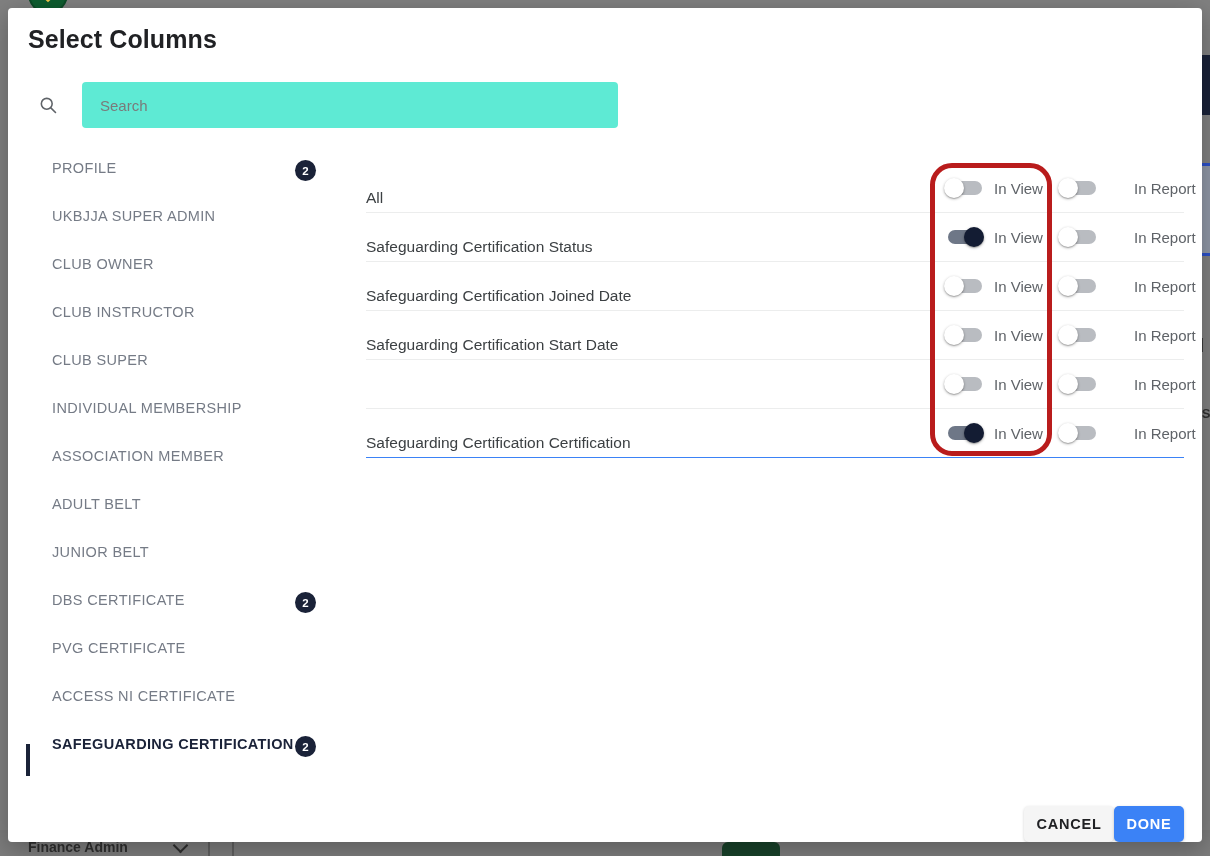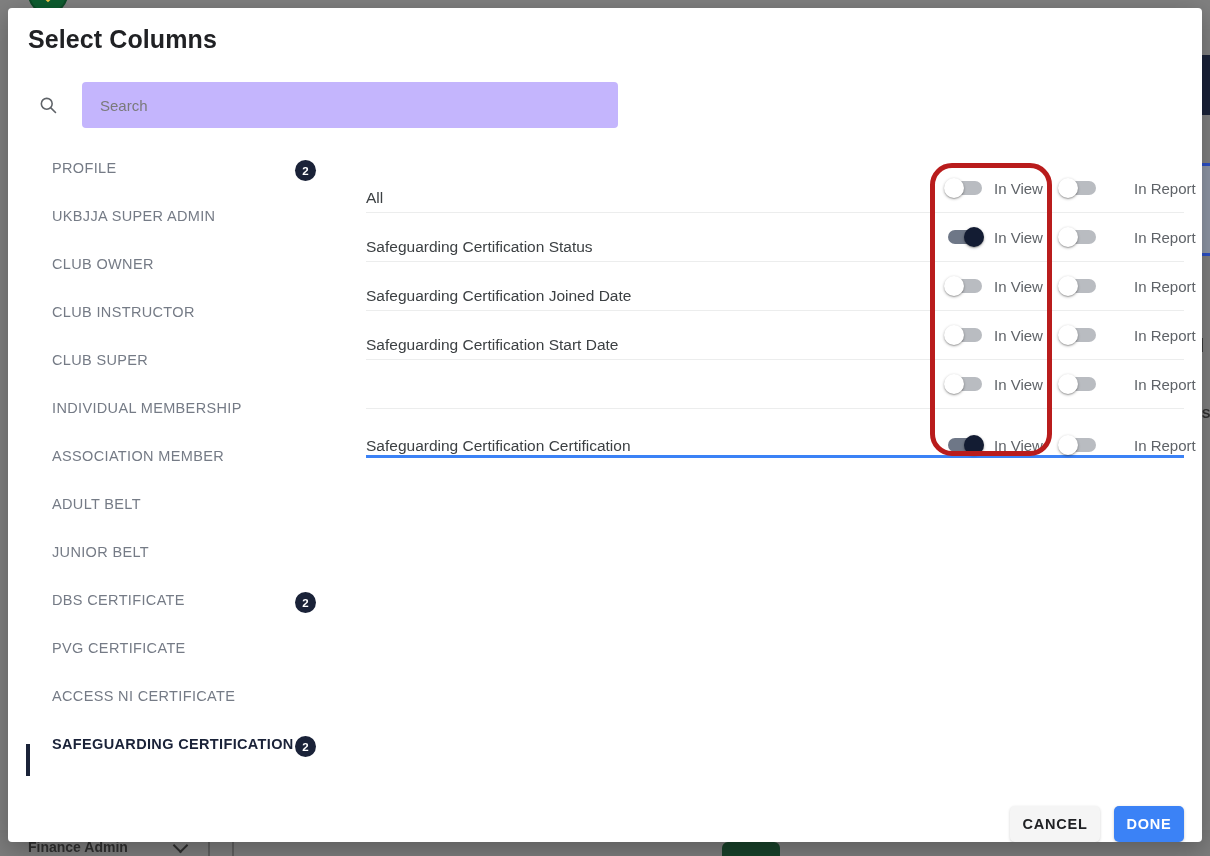--- a/index.html
+++ b/index.html
@@ -156,21 +156,21 @@
     display: flex;
     align-items: center;
     justify-content: center;
     color: #5f6368;
     margin-left: 6px;
   }
   #search-input {
     margin-left: 20px;
     flex: 1 1 auto;
     height: 46px;
-    background: #c4b5fd;
+    background: #5eead4;
     border: none;
     outline: none;
     border-radius: 4px;
     padding: 0 18px;
     font-family: "Liberation Sans", sans-serif;
     font-size: 15px;
     color: #3c4043;
   }
   #search-input::placeholder { color: #7a7a7a; }
 
@@ -230,21 +230,21 @@
     top: 156px;
     width: 818px;
   }
   .col-row {
     position: relative;
     height: 49px;
     display: flex;
     align-items: center;
     border-bottom: 1px solid #eceded;
   }
-  .col-row:last-child { border-bottom: 3px solid #3b82f6; align-items: flex-end; }
+  .col-row:last-child { border-bottom: 1px solid #3b82f6; }
   .col-name {
     font-size: 15.5px;
     color: #3c4043;
     white-space: nowrap;
     margin-top: 19px;
   }
   .toggle-group {
     position: absolute;
     display: flex;
     align-items: center;
@@ -302,21 +302,20 @@
   }
 
   
   #footer-actions {
     position: absolute;
     left: 8px;
     right: 18px;
     top: 798px;
     display: flex;
     justify-content: flex-end;
-    gap: 14px;
     align-items: center;
   }
   .btn {
     font-family: "Liberation Sans", sans-serif;
     font-size: 14.5px;
     font-weight: bold;
     letter-spacing: 0.8px;
     border: none;
     border-radius: 5px;
     height: 36px;

